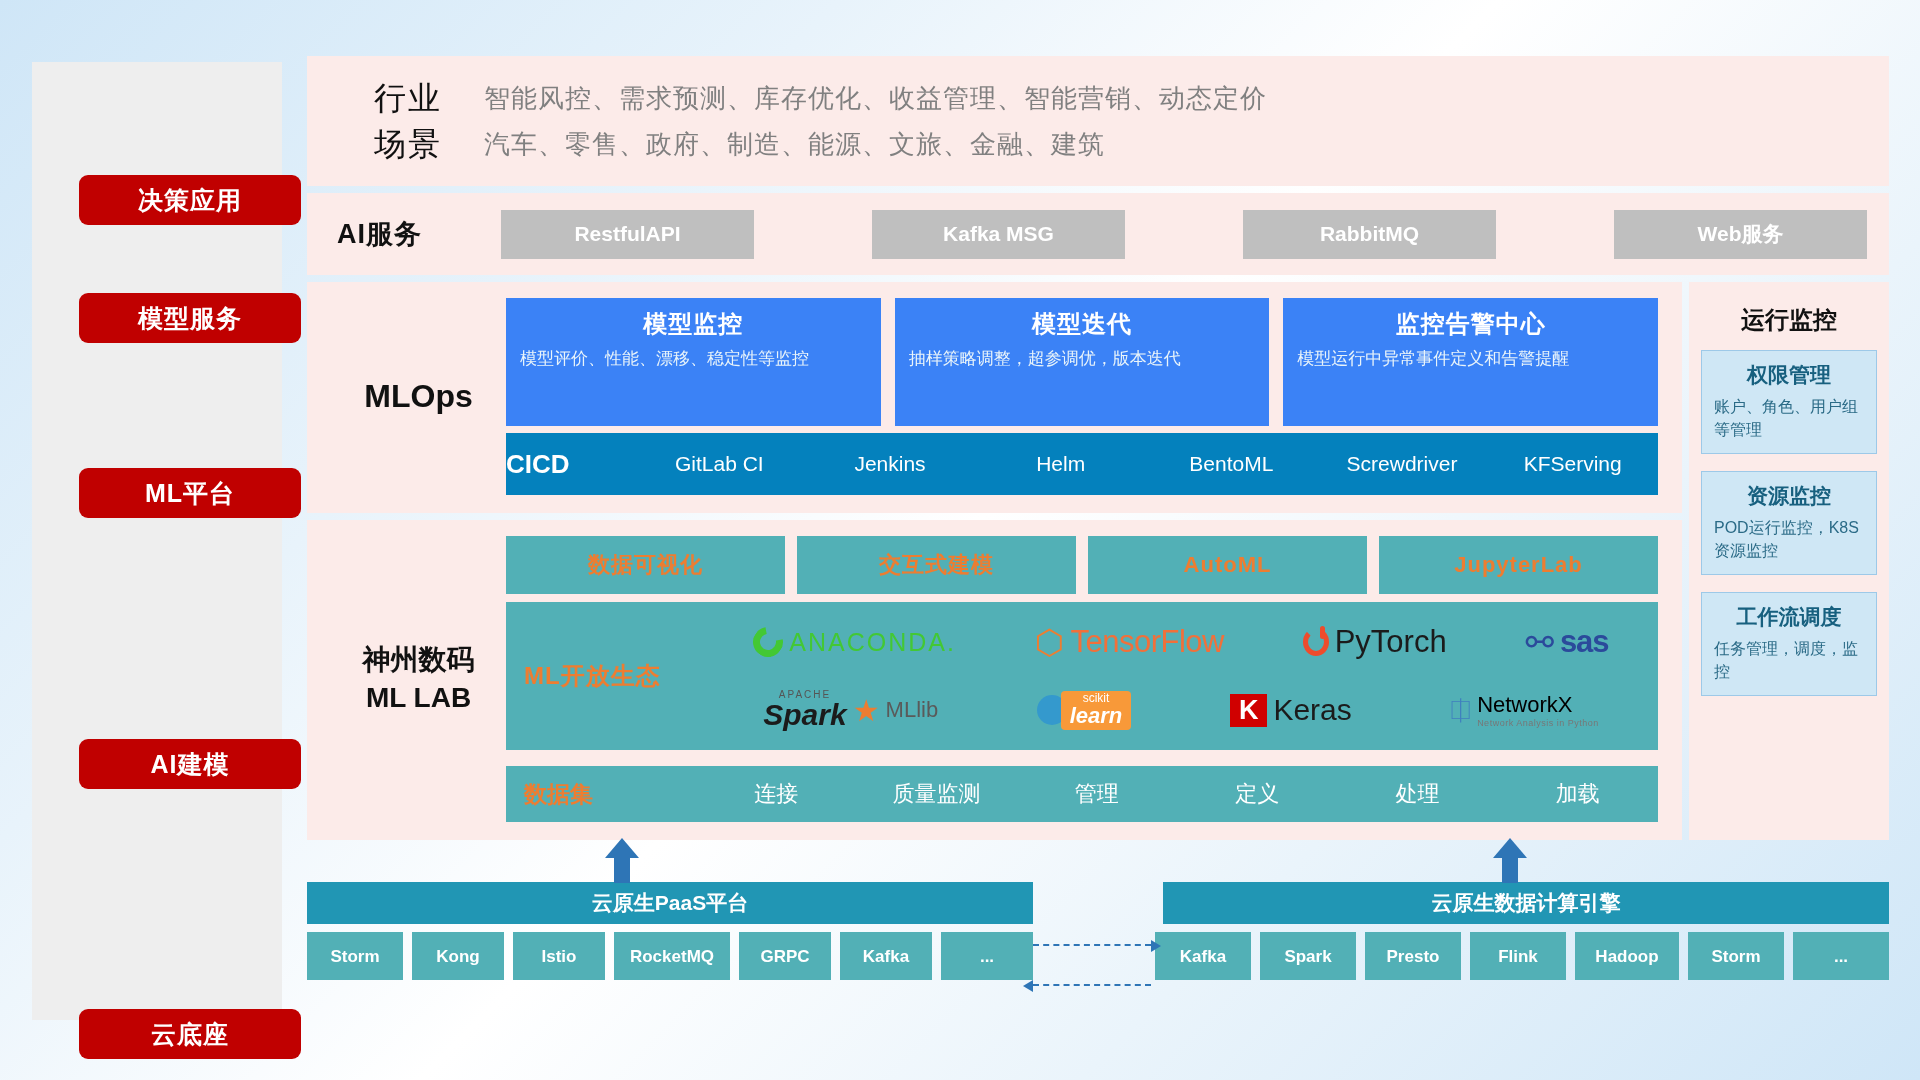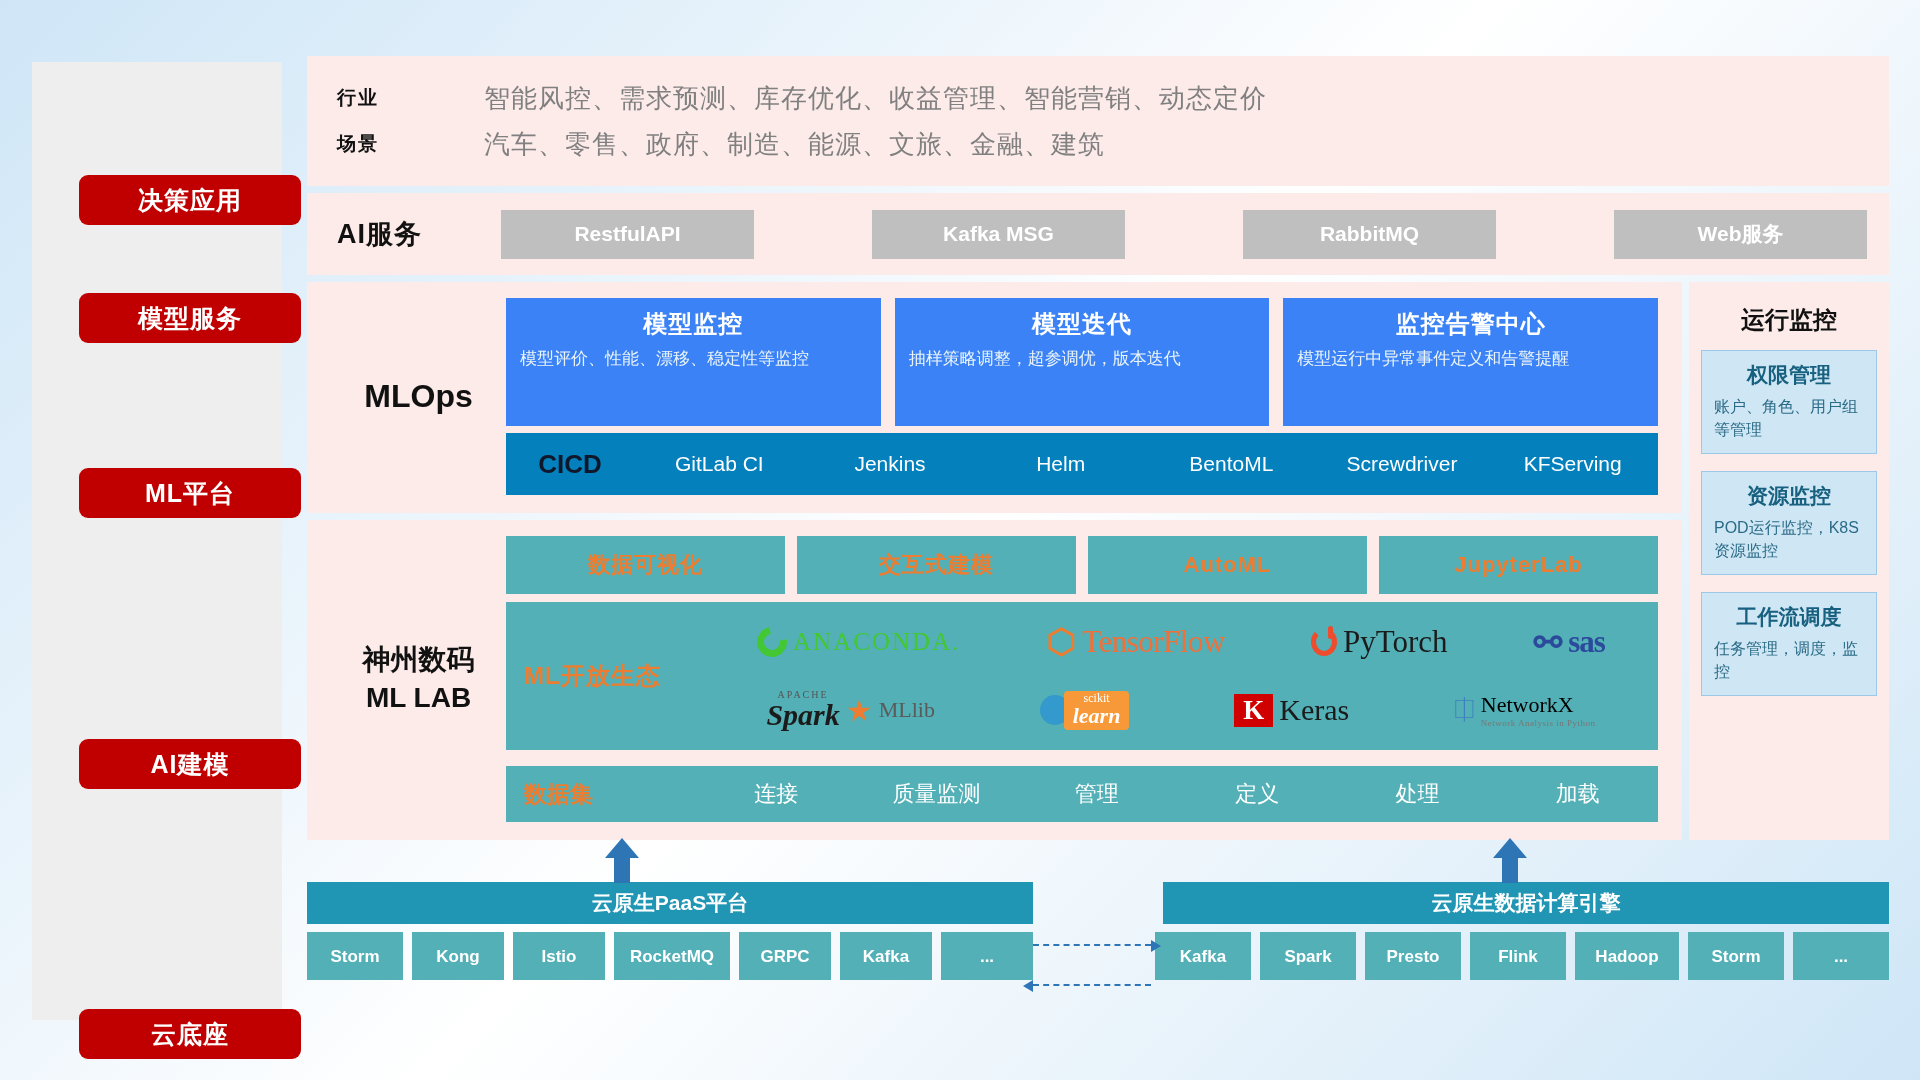--- a/index.html
+++ b/index.html
@@ -28,21 +28,21 @@
 
   
   .main { position:absolute; left:307px; top:56px; width:1582px; }
 
   .band { background:#fcebe9; width:100%; }
   .band + .band { margin-top:7px; }
 
   
   .r1 { height:130px; display:flex; align-items:center; padding-left:30px; }
   .r1 .lbls { width:125px; }
-  .r1 .lbl { font-size:19px; font-weight:bold; color:#111; line-height:46px; letter-spacing:2px;}
+  .r1 .lbl { font-size:32px; font-weight:normal; color:#111; line-height:46px; letter-spacing:2px;margin-left:37px;}
   .r1 .vals { margin-left:22px; }
   .r1 .val { font-size:26px; color:#808080; line-height:46px; letter-spacing:1px; white-space:nowrap;}
 
   
   .r2 { height:82px; display:flex; align-items:center; padding:0 22px 0 30px; }
   .r2 .ttl { width:150px; font-size:27px; font-weight:bold; color:#111; letter-spacing:1px;}
   .r2 .chips { flex:1; display:flex; gap:0; justify-content:space-between; margin-left:14px;}
   .r2 .chip {
     width:253px; height:49px; background:#bfbfbf; color:#ffffff;
     display:flex; align-items:center; justify-content:center;
@@ -55,21 +55,21 @@
   .r3 .side .t { font-size:32px; font-weight:bold; color:#111; }
   .r3 .body { flex:1; }
   .r3 .cards { display:flex; gap:14px; }
   .card {
     flex:1; background:#3b82f6; color:#fff; padding:10px 14px 14px 14px; min-height:128px;
   }
   .card .ch { text-align:center; font-size:24px; font-weight:bold; letter-spacing:1px; margin-bottom:6px;}
   .card .cb { font-size:17px; line-height:25px; color:#e9f4fa; }
   .cicd { margin-top:7px; background:#0481bd; height:62px; display:flex; align-items:center; }
   .cicd .k {
-    color:#0f172a; font-size:26px; font-weight:bold; width:128px; text-align:center; flex:none;
+    color:#ffffff; font-size:26px; font-weight:bold; width:128px; flex:none;
   }
   .cicd .items { flex:1; display:flex; }
   .cicd .it {
     flex:1; color:#fff; font-size:21px; text-align:center; line-height:28px;
     overflow:hidden; max-height:56px; padding:0 4px; word-break:break-all;
   }
 
   
   .r4 { padding:16px 24px 18px 24px; display:flex; }
   .r4 .side { width:175px; display:flex; align-items:center; justify-content:center; }
@@ -79,21 +79,21 @@
   .tool {
     flex:1; height:58px; background:#52b0b6;
     display:flex; align-items:center; justify-content:center;
     color:#ed7d31; font-size:22px; font-weight:bold; letter-spacing:1px;
   }
   .eco {
     margin-top:8px; background:#52b0b6; height:148px; display:flex; align-items:center;
     padding:0 10px 0 18px;
   }
   .eco .lab { width:190px; color:#ed7d31; font-size:24px; font-weight:bold; letter-spacing:1px;}
-  .eco .logos { flex:1; display:flex; flex-direction:column; justify-content:center; gap:0;font-family:Liberation Serif, serif; }
+  .eco .logos { flex:1; display:flex; flex-direction:column; justify-content:center; gap:0; }
   .logorow { display:flex; align-items:center; justify-content:space-around; height:68px; }
   .dsrow {
     margin-top:16px; background:#52b0b6; height:56px; display:flex; align-items:center;
   }
   .dsrow .k { width:190px; color:#ed7d31; font-size:23px; font-weight:bold; padding-left:18px;}
   .dsrow .items { flex:1; display:flex; }
   .dsrow .it { flex:1; text-align:center; color:#ffffff; font-size:22px; }
 
   
   .mainrow { display:flex; gap:7px; }

